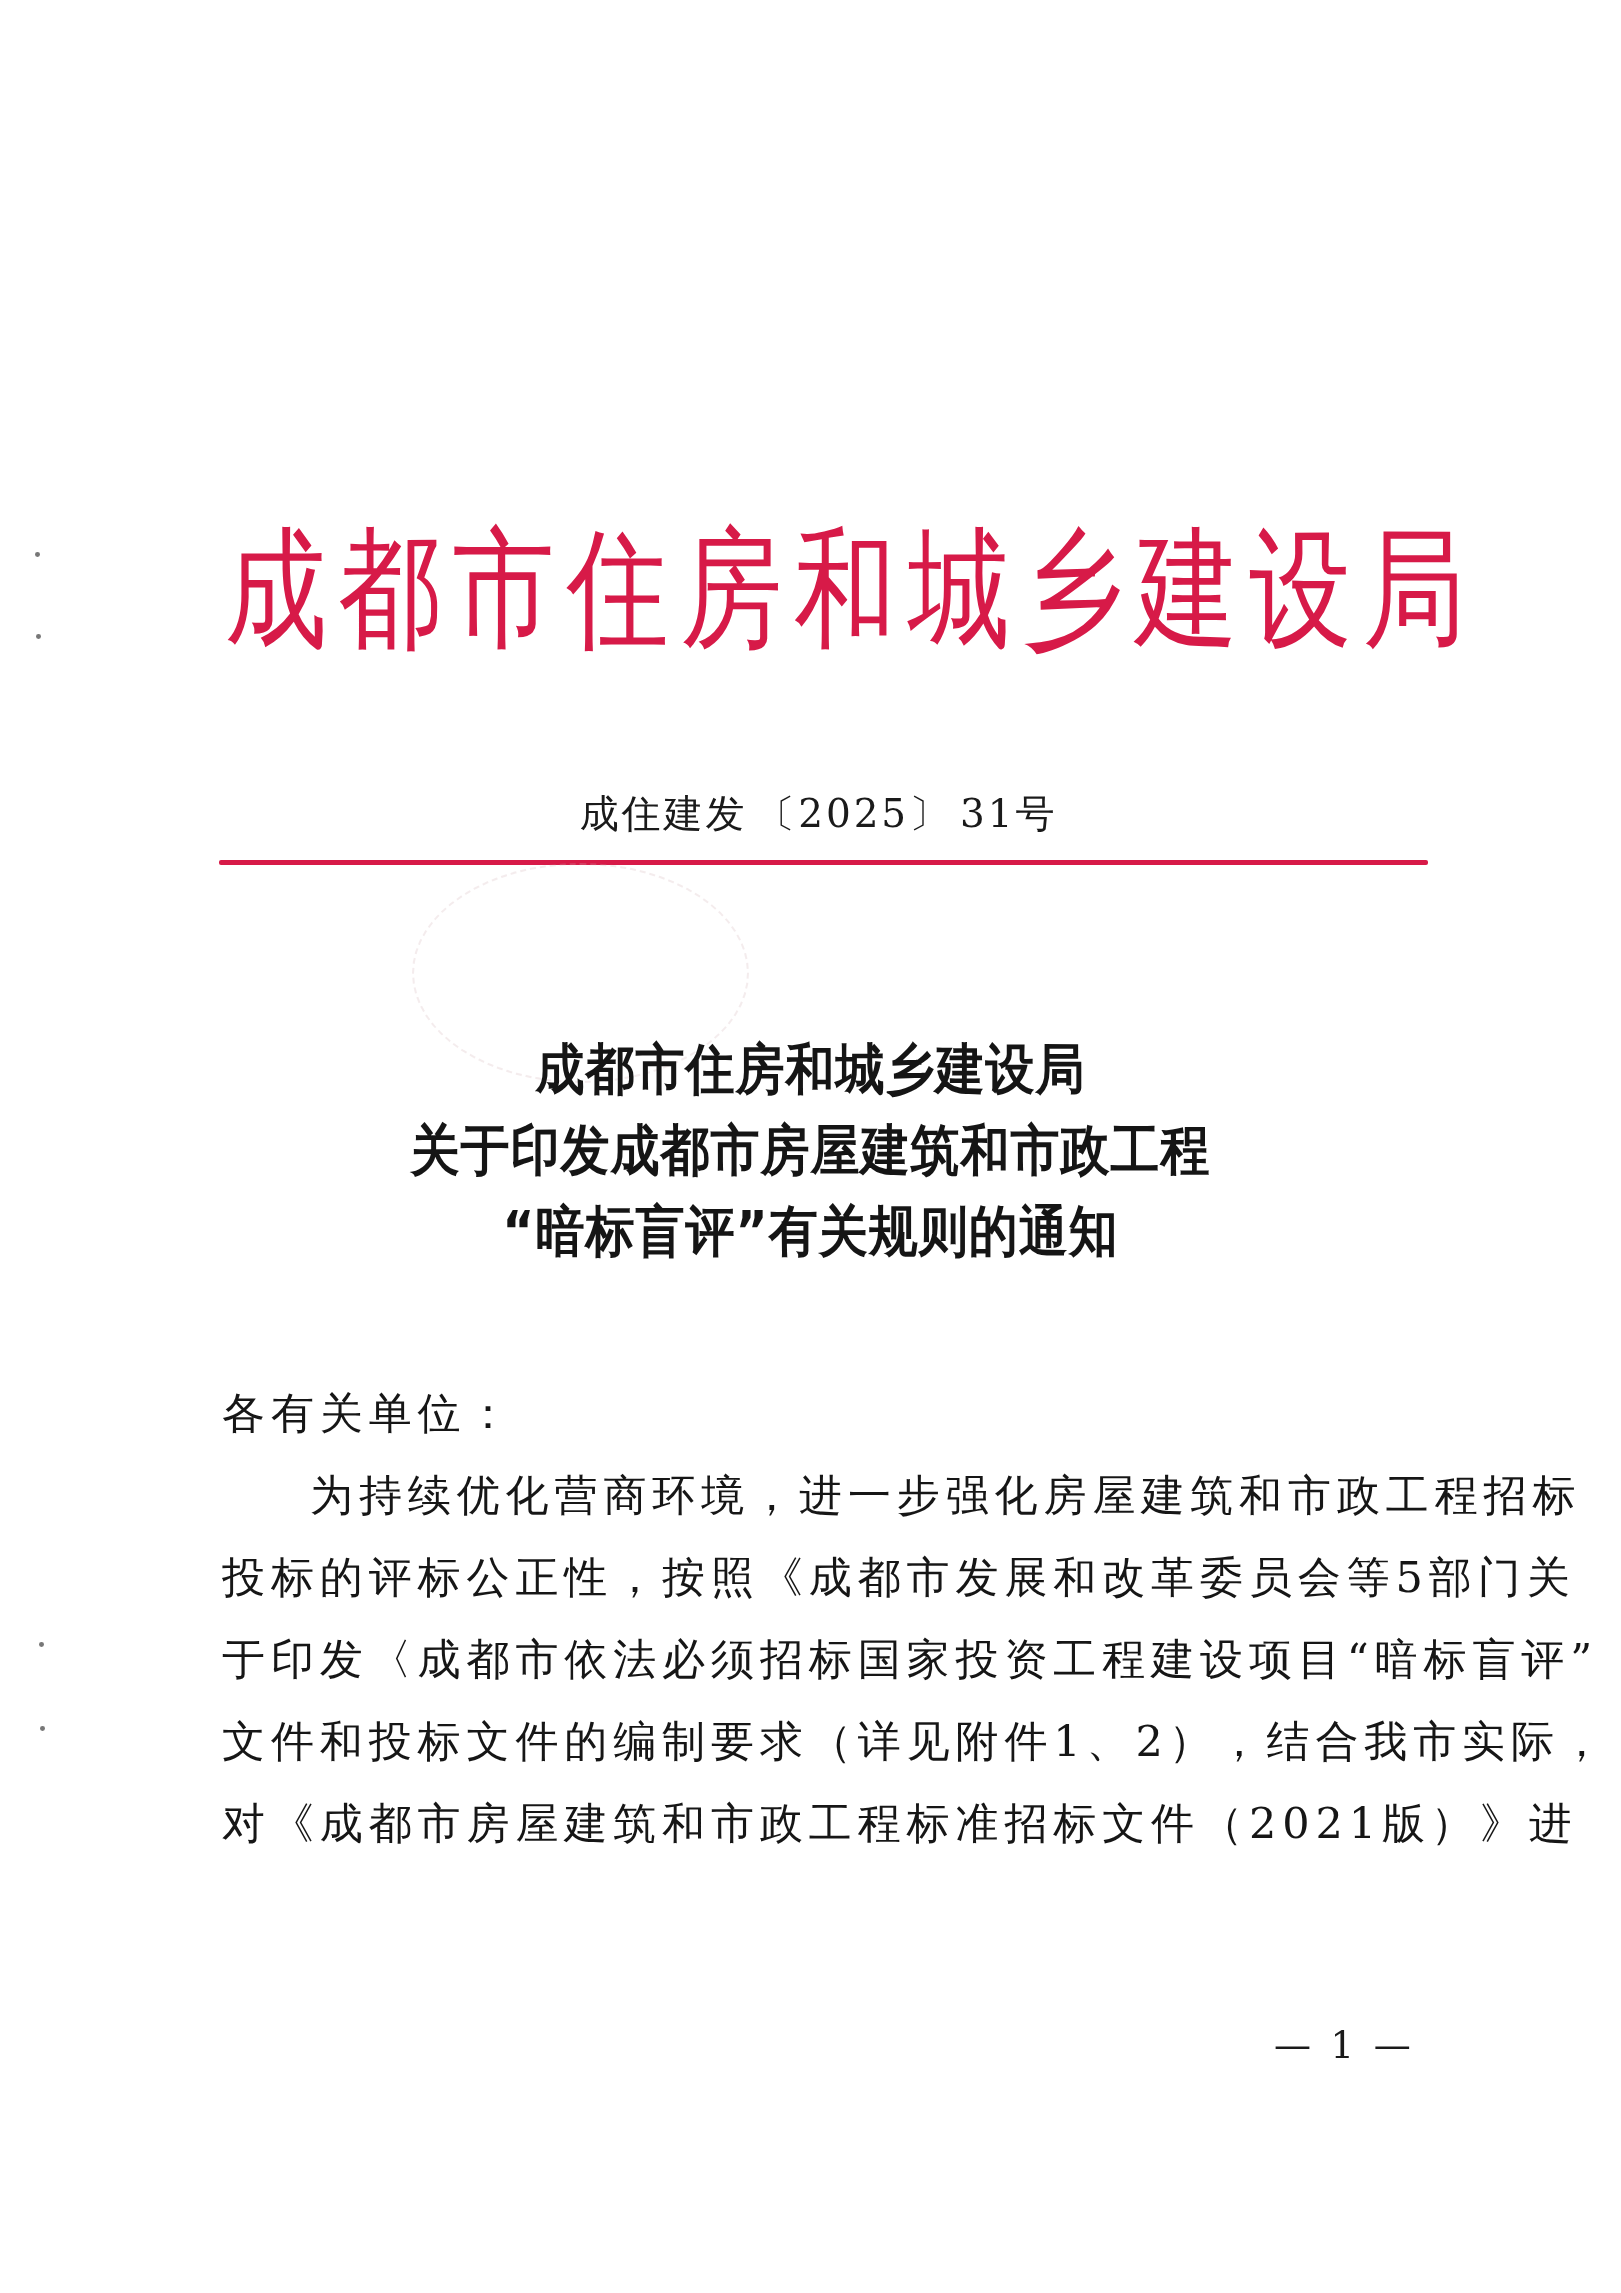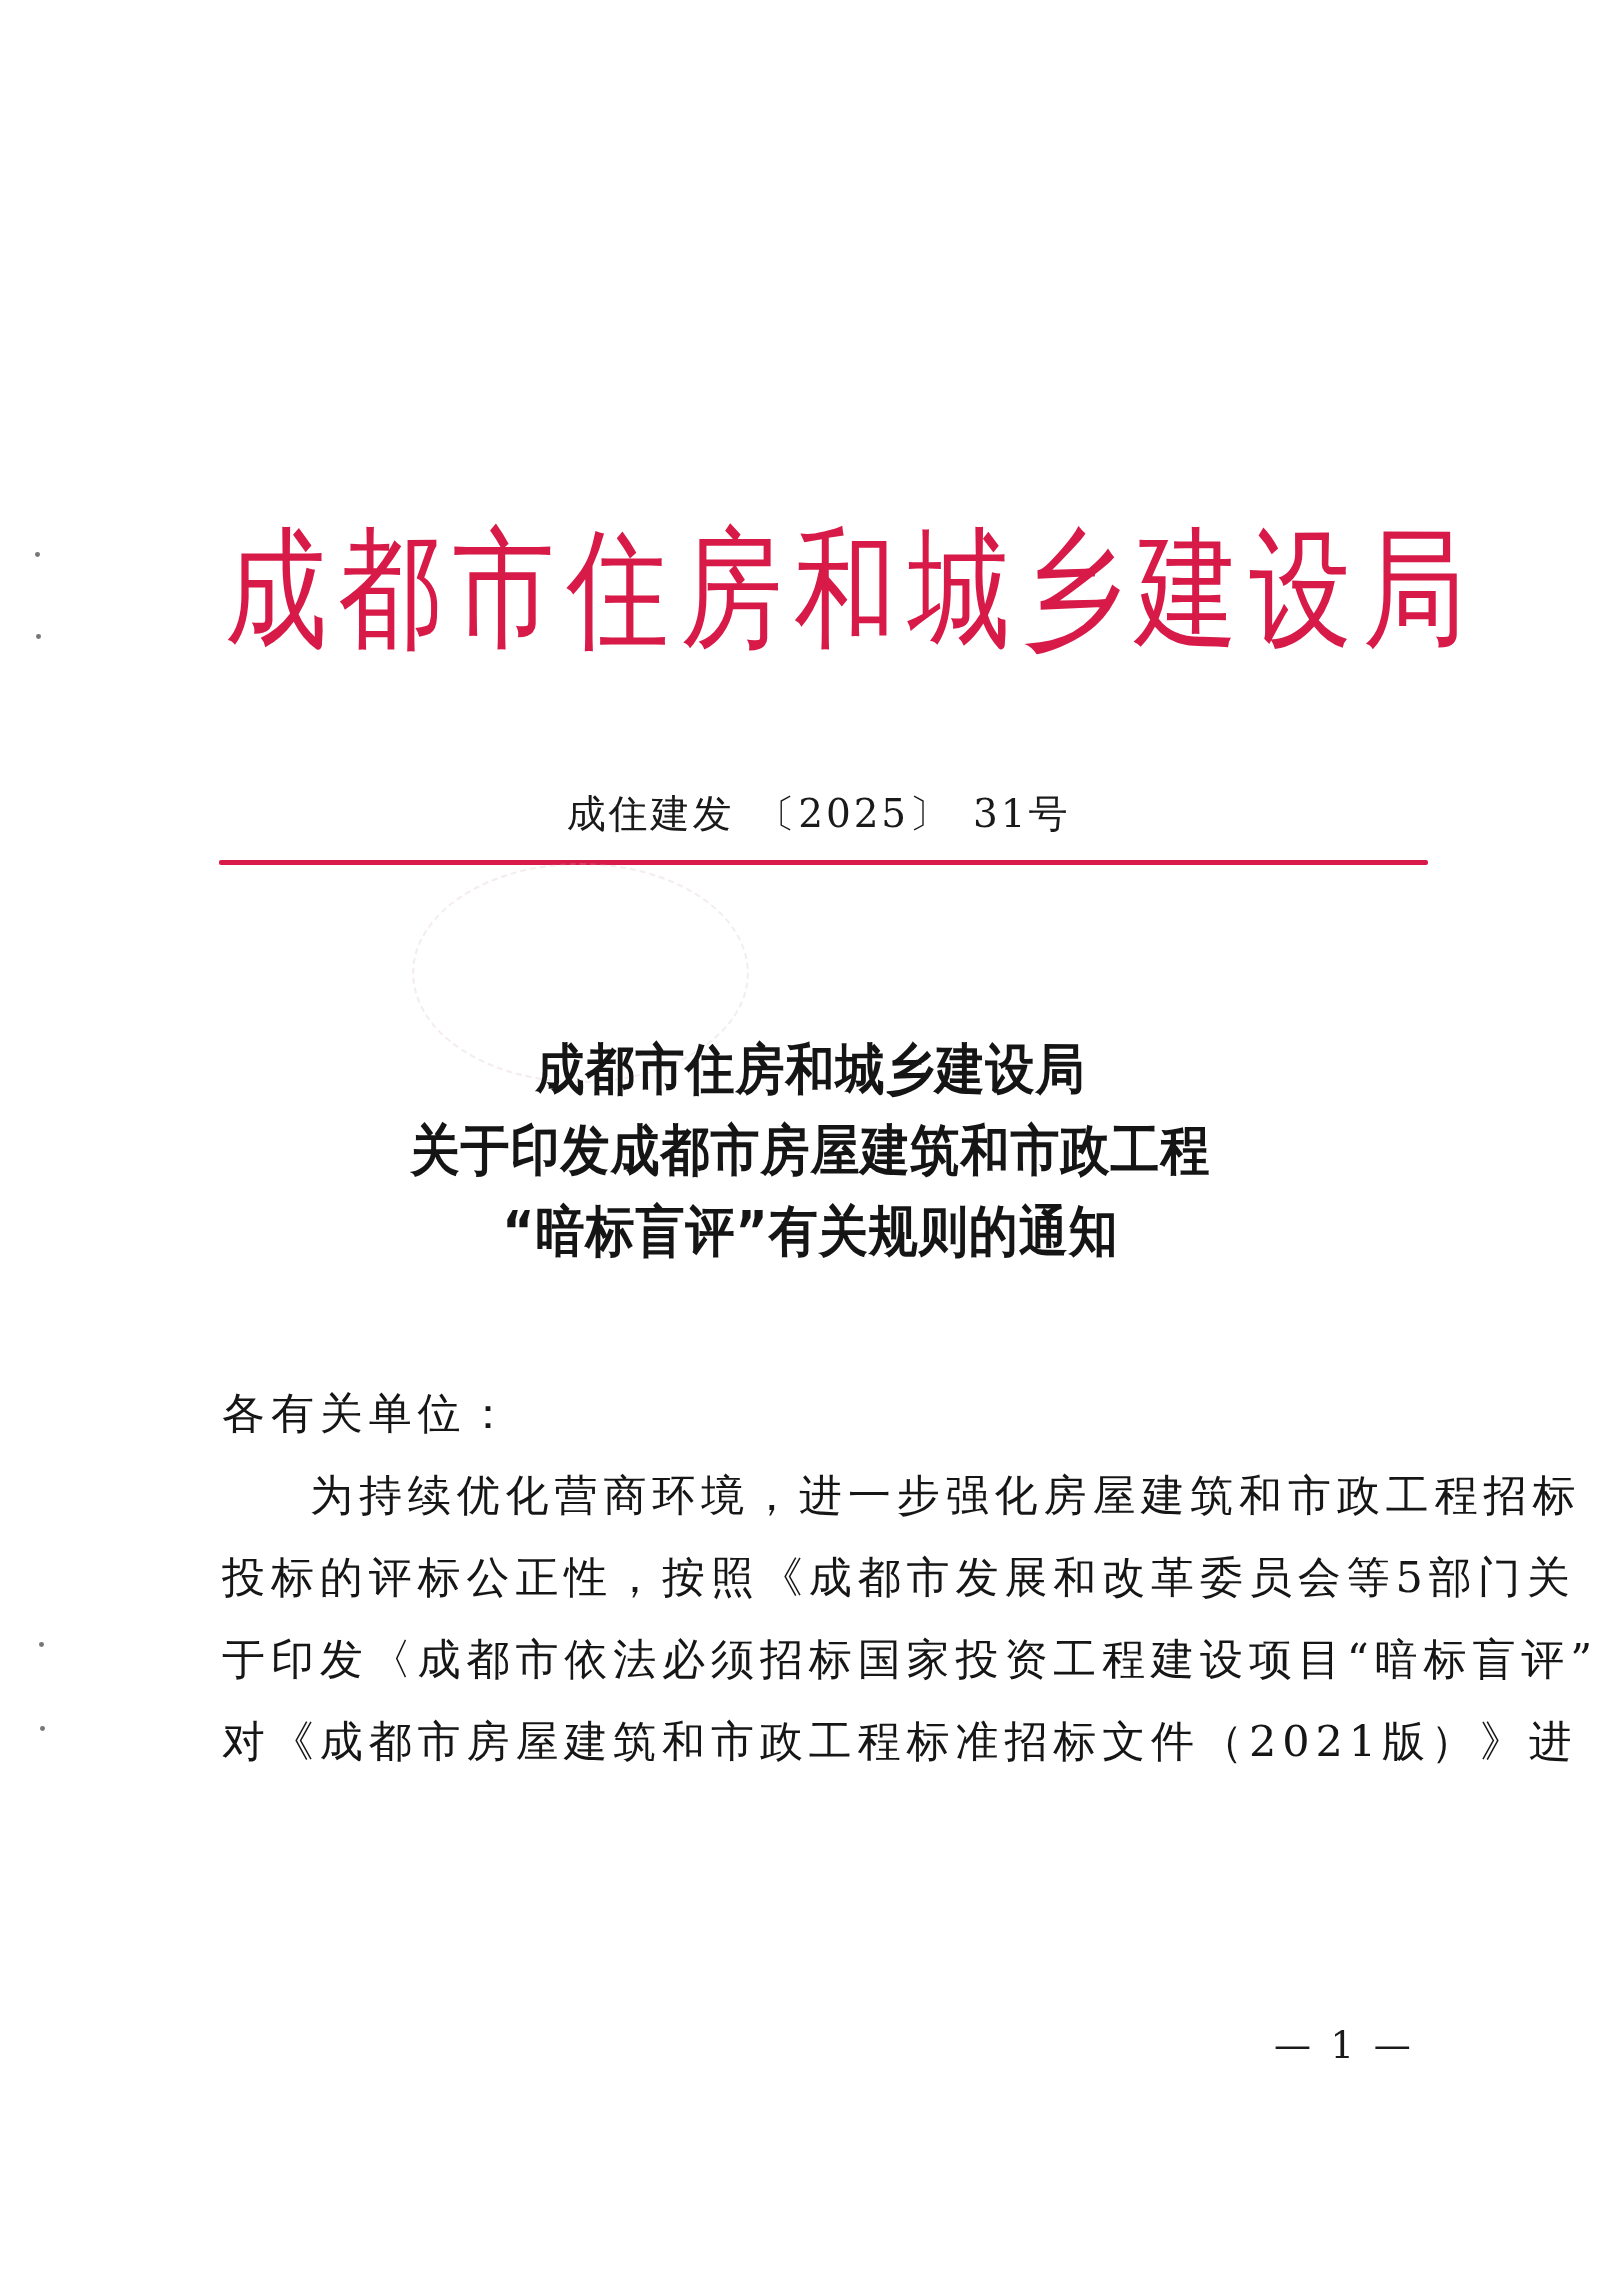--- a/index.html
+++ b/index.html
@@ -5,21 +5,21 @@
   html,body{margin:0;padding:0;background:#ffffff;}
   body{width:1621px;height:2294px;position:relative;overflow:hidden;
        font-family:"DejaVu Serif","Liberation Serif",serif;color:#1a1a1a;}
   .abs{position:absolute;}
   .masthead{left:225px;top:510px;width:1196px;height:157px;
             color:#d71a48;font-family:"DejaVu Sans","Liberation Sans",sans-serif;
             font-size:102px;letter-spacing:11.8px;line-height:157px;white-space:nowrap;
             transform:scaleY(1.28);transform-origin:left center;font-weight:normal;}
   .docno{left:0;width:1621px;top:784px;text-align:center;font-size:39px;line-height:59px;
          letter-spacing:2.9px;}
-  .docno span{display:inline-block;margin-left:22px;}
+  .docno span{display:inline-block;margin-left:9px;}
   .redline{left:219px;top:860px;width:1209px;height:4.9px;background:#d71a48;border-radius:2px;}
   .stamp{left:412px;top:863px;width:333px;height:216px;border-radius:50%;
          border:2px dashed rgba(210,180,185,0.25);}
   .title{left:0;width:1621px;top:1029px;text-align:center;font-family:"DejaVu Sans","Liberation Sans",sans-serif;
          font-weight:bold;font-size:49px;line-height:81px;color:#151515;letter-spacing:1px;}
   .title div{transform:scaleY(1.12);}
   .body{left:222px;top:1372px;width:1206px;font-size:43px;line-height:82px;letter-spacing:5.9px;
         font-family:"DejaVu Serif","Liberation Serif",serif;color:#161616;}
   .line{white-space:nowrap;height:82px;}
   .indent{padding-left:88px;}
@@ -47,17 +47,18 @@
   <div>成都市住房和城乡建设局</div>
   <div>关于印发成都市房屋建筑和市政工程</div>
   <div>“暗标盲评”有关规则的通知</div>
 </div>
 
 <div class="abs body">
   <div class="line">各有关单位：</div>
   <div class="line indent">为持续优化营商环境，进一步强化房屋建筑和市政工程招标</div>
   <div class="line">投标的评标公正性，按照《成都市发展和改革委员会等5部门关</div>
   <div class="line">于印发〈成都市依法必须招标国家投资工程建设项目“暗标盲评”</div>
+  <div class="line">文件和投标文件的编制要求（详见附件1、2），结合我市实际，</div>
   <div class="line">对《成都市房屋建筑和市政工程标准招标文件（2021版）》进</div>
 </div>
 
 <div class="abs pageno">— 1 —</div>
 
 
 </body></html>

